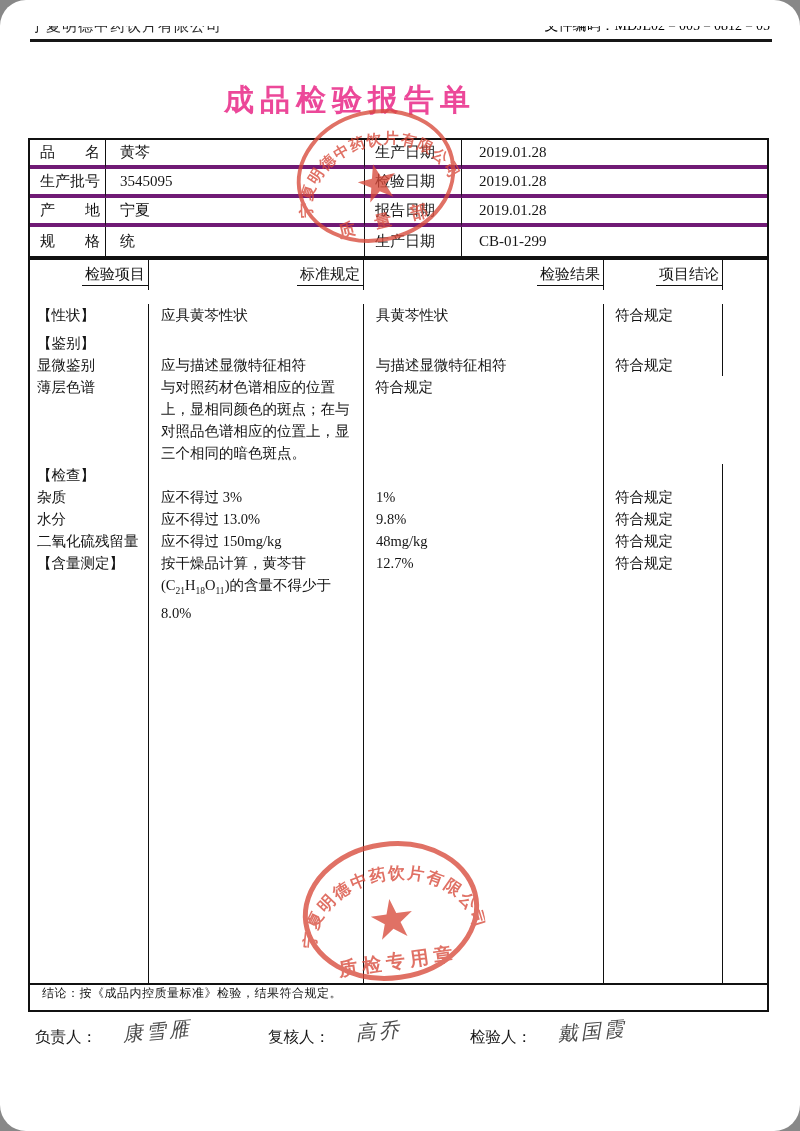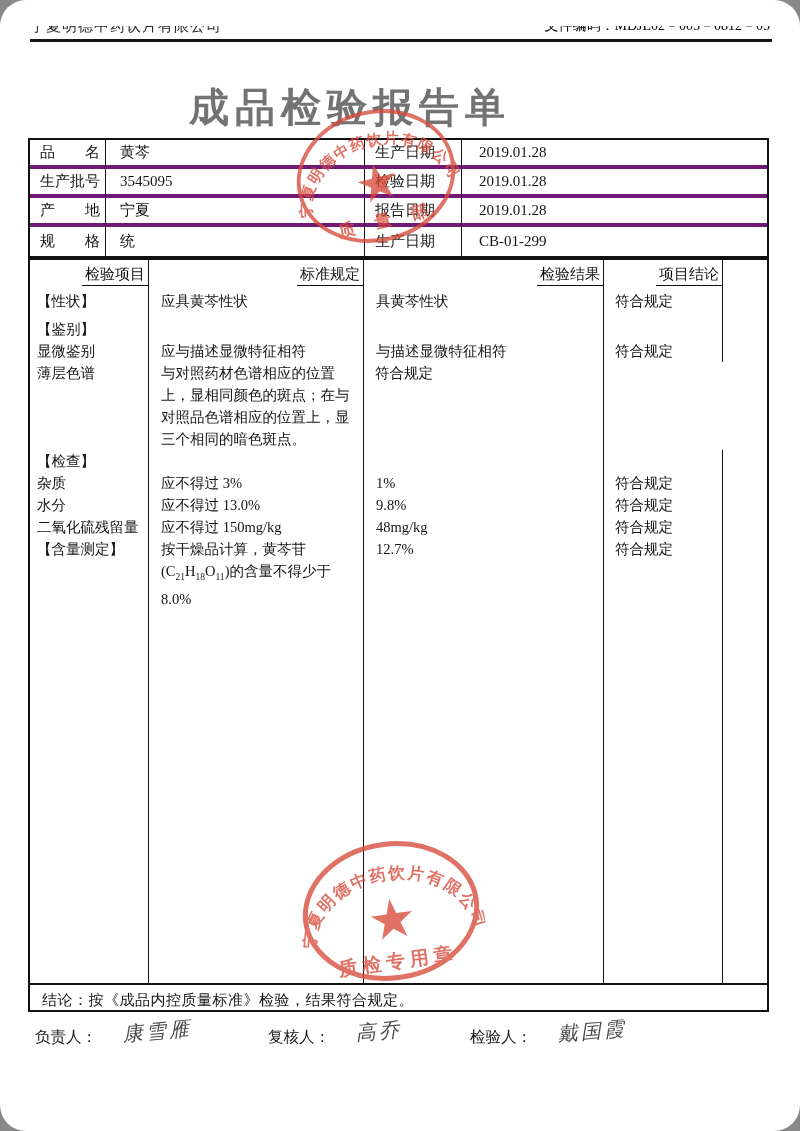--- a/index.html
+++ b/index.html
@@ -9,21 +9,21 @@
     margin:0 auto; overflow:hidden;
     font-family:"Liberation Serif","DejaVu Serif",serif; color:#141414;border-radius:26px;
   }
   
   .topbar { position:absolute; top:26px; left:0; right:0; height:13px; overflow:hidden; }
   .top-company { position:absolute; left:30px; top:-9px; font-size:15px; color:#2a2a2a; letter-spacing:1px; white-space:nowrap; }
   .top-doccode { position:absolute; right:30px; top:-9px; font-size:14px; color:#000000; white-space:nowrap; }
   .top-rule { position:absolute; top:39px; left:30px; right:28px; height:2.5px; background:#171717; }
   
   .title { position:absolute; top:80px; left:0; width:700px; text-align:center;
-           font-size:40px; font-weight:bold; letter-spacing:6px; color:#737373; }
+           font-size:30px; font-weight:bold; letter-spacing:6px; color:#ec4899; }
   
   .info-table { position:absolute; left:28px; top:138px; width:741px; height:120px;
     border:2px solid #111; display:grid; grid-template-columns:76px 259px 97px 1fr;
     grid-template-rows:repeat(4,1fr); font-size:15px; }
   .info-table .cell { border-right:1px solid #111; border-bottom:4px solid #701a75;
     display:flex; align-items:center; padding-left:10px; white-space:nowrap; overflow:hidden; }
   .info-table .cell.last-col { border-right:none; }
   .info-table .cell.last-row { border-bottom:none; }
   .info-table .val { padding-left:14px; }
   .info-table .val2 { padding-left:17px; }
@@ -35,25 +35,25 @@
   .insp-header .hcell { border-right:1px solid #111; display:flex; justify-content:flex-end; align-items:center; }
   .insp-header .hcell.last { border-right:none; }
   .insp-header .hlabel { border-bottom:1px solid #111; padding:1px 3px 1px 3px; font-size:15px; }
   .insp-rows { flex:1; display:flex; flex-direction:column; min-height:0; }
   .irow > div { border-right:1px solid #111; line-height:22px; }
   .irow > div:last-child { border-right:none; }
   .irow .c1 { padding-left:7px; }
   .irow .c2 { padding-left:12px; padding-right:9px; }
   .irow .c3 { padding-left:12px; padding-right:9px; }
   .irow .c4 { padding-left:11px; }
-  .irow.r-xz { min-height:28px; }
+  .irow.r-xz { margin-top:14px; min-height:28px; }
   .irow.fill { flex:1; }
   sub { font-size:9.5px; }
-  .conclusion-row { height:27px; border-top:2px solid #111; display:flex; align-items:flex-end;
-    padding-left:12px; font-size:15px; letter-spacing:0.5px; }
+  .conclusion-row { height:27px; border-top:2px solid #111; display:flex; align-items:flex-start;
+    padding-left:12px; font-size:12px; letter-spacing:0.5px; }
   
   .sig-row { position:absolute; left:28px; top:1016px; width:741px; height:44px; font-size:15.5px; }
   .sig-group { position:absolute; top:6px; white-space:nowrap; }
   .sig-g1 { left:7px; } .sig-g2 { left:240px; } .sig-g3 { left:442px; }
   .sig-name { display:inline-block; margin-left:26px; font-family:"DejaVu Sans",sans-serif;
     font-style:italic; font-size:20px; color:#4a4a4a; letter-spacing:3px;
     transform:rotate(-5deg) translateY(-4px); }
   
   .stamp { position:absolute; pointer-events:none; opacity:0.78; }
   .stamp-top { left:292px; top:105px; transform:rotate(-14deg); }

